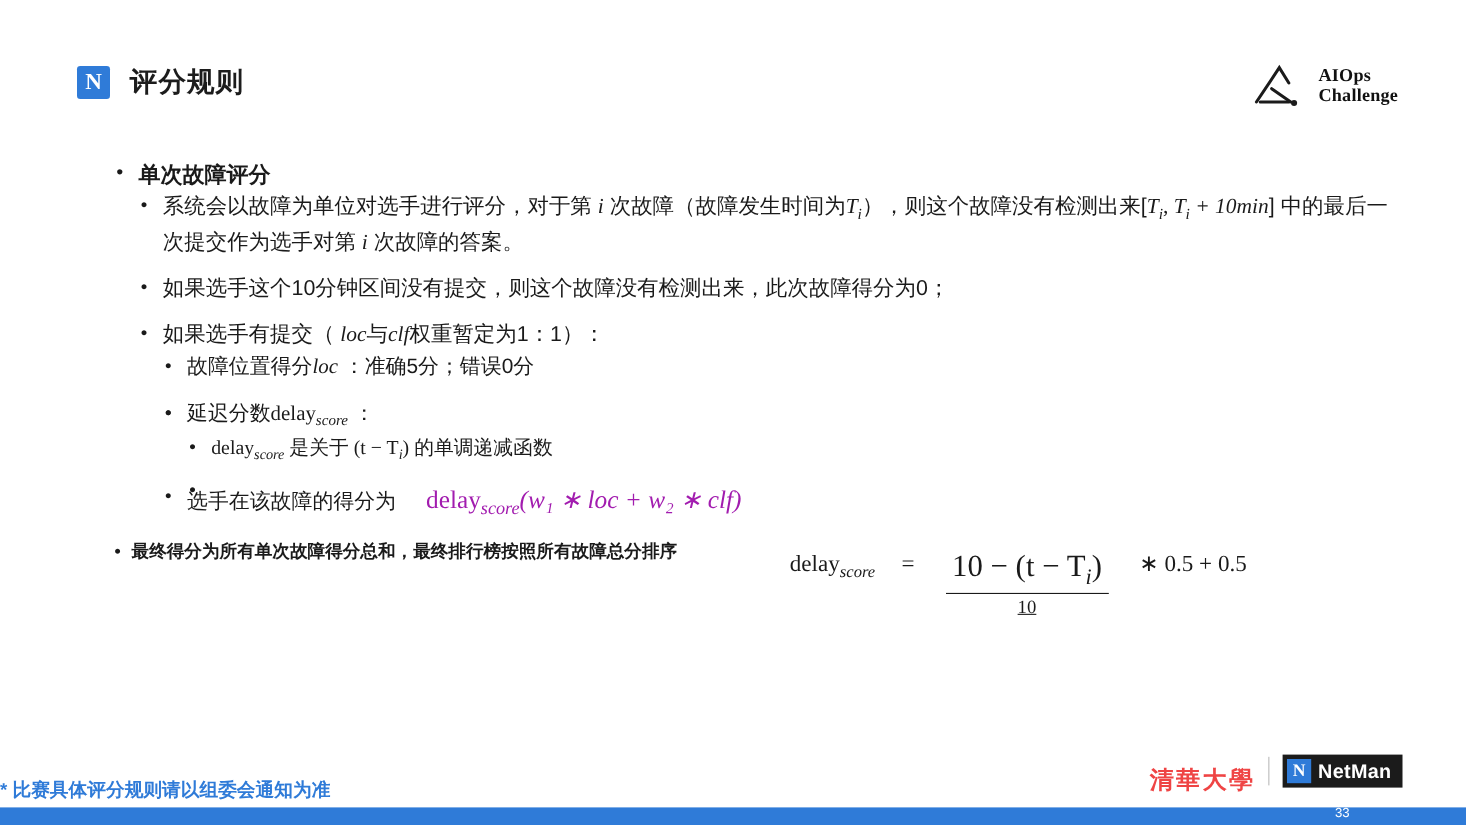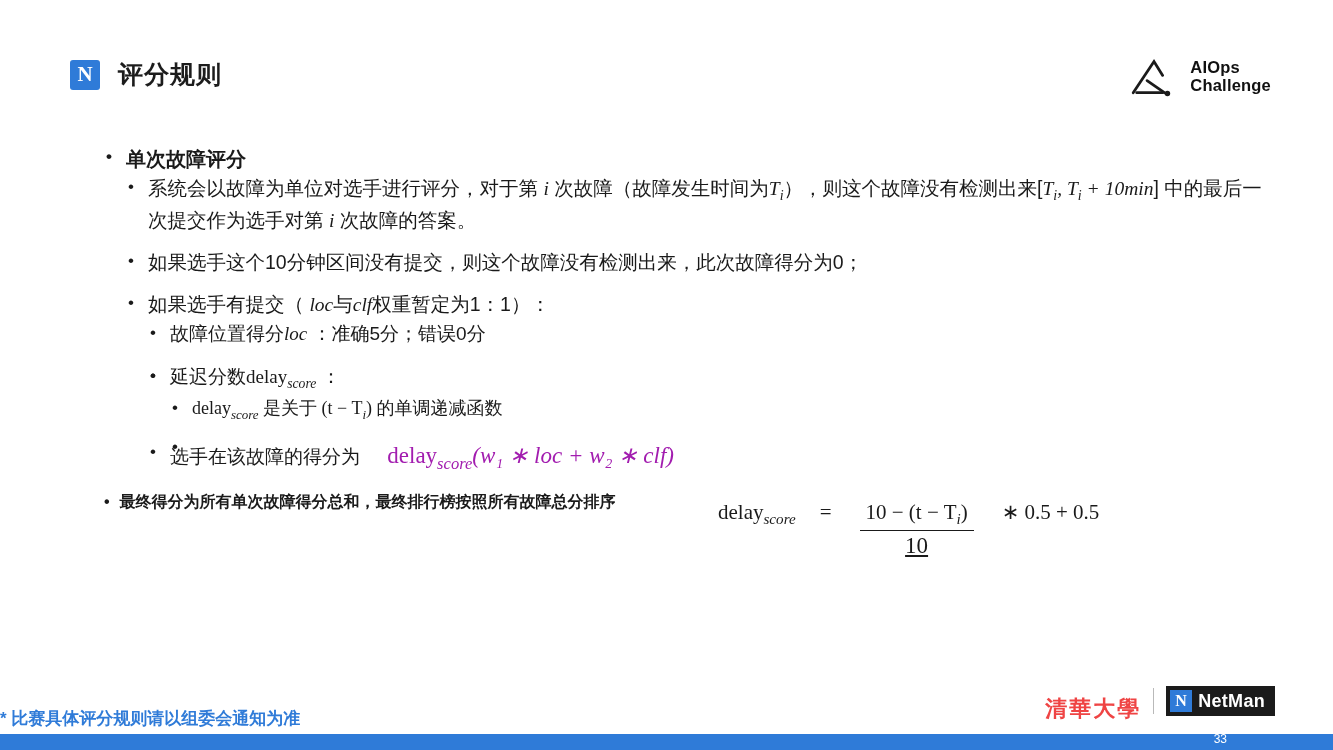--- a/index.html
+++ b/index.html
@@ -55,21 +55,23 @@
     color: #1c1c1c;
     letter-spacing: 1px;
   }
 
   
   .aiops-logo {
     position: absolute;
     top: 58px;
     right: 62px;
     display: flex;
+    align-items: center;
     gap: 10px;
+    font-family: Liberation Serif, serif;
   }
   .aiops-mark {
     width: 52px;
     height: 40px;
   }
   .aiops-text {
     line-height: 1.12;
     font-weight: bold;
     font-size: 16.5px;
     color: #111;
@@ -169,25 +171,25 @@
   .frac {
     display: inline-flex;
     flex-direction: column;
     align-items: center;
     vertical-align: middle;
     margin: 0 4px;
   }
   .frac .num {
     padding: 0 6px 2px 6px;
     border-bottom: 1.6px solid #1a1a1a;
-    font-size: 21px;
+    font-size: 28px;
   }
   .frac .den {
     padding-top: 2px;
-    font-size: 23px;
+    font-size: 17px;
     text-decoration: underline;
   }
 
   .blue-formula {
     color: #a21caf;
     font-family: "Liberation Serif", serif;
     font-size: 23px;
     font-style: italic;
     margin-left: 22px;
     white-space: nowrap;

